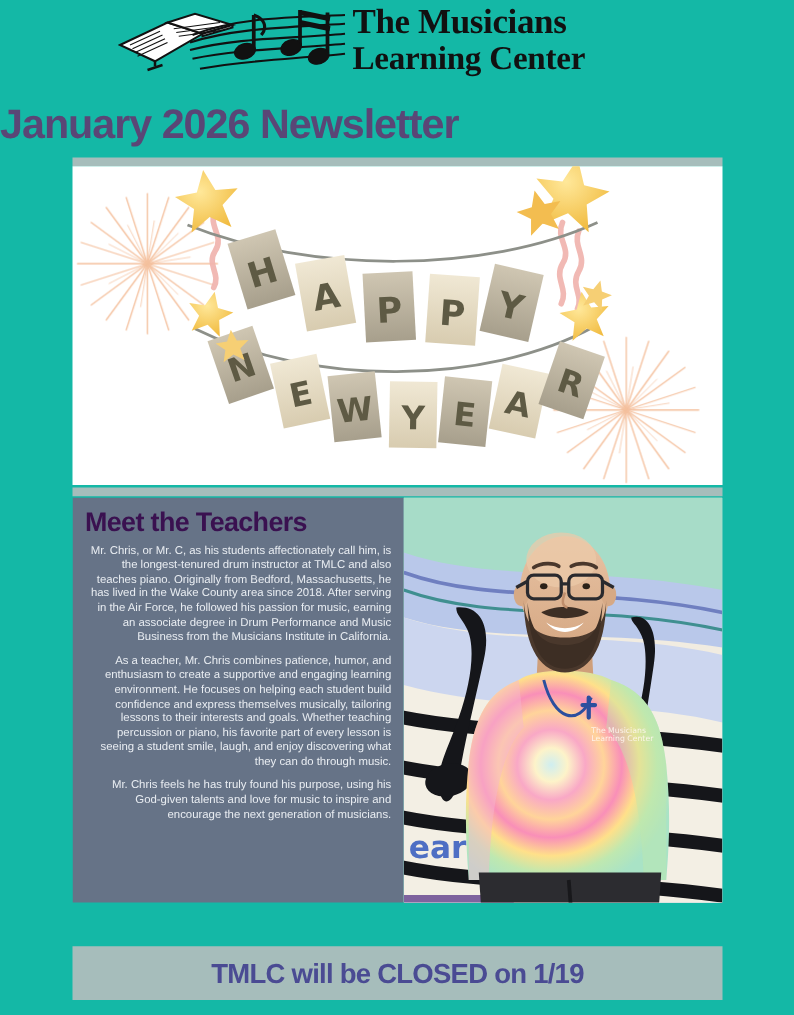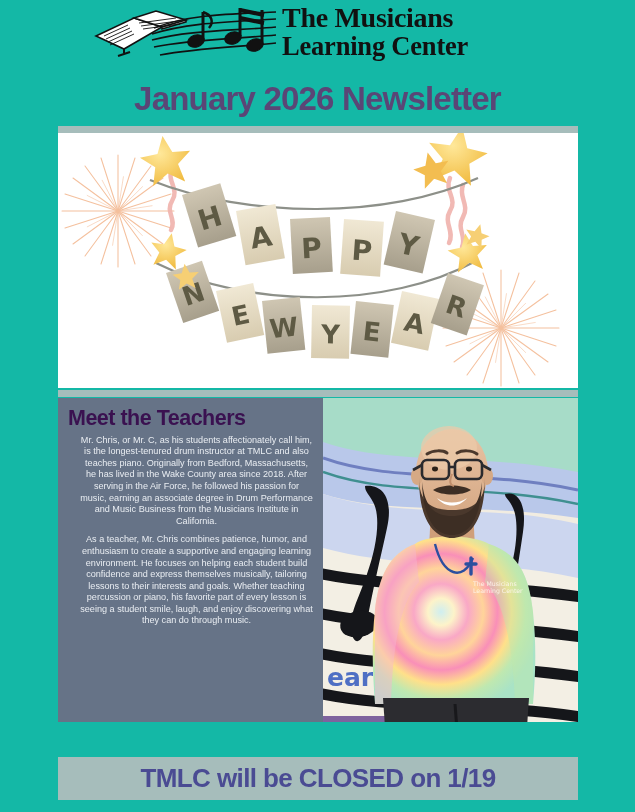--- a/index.html
+++ b/index.html
@@ -16,21 +16,21 @@
   .logo-wrap{position:absolute;left:90px;top:6px;width:455px;height:72px;}
   .logo-mark{position:absolute;left:0;top:0;width:190px;height:72px;}
   .logo-type{
     position:absolute;left:192px;top:-2px;width:270px;
     font-family:"Liberation Serif", serif;
     font-weight:700;color:#111;
     font-size:28px;line-height:1.02;letter-spacing:-0.3px;
   }
   .logo-type .l2{display:block;font-size:26.5px;letter-spacing:-0.2px;}
   .news-title{
-    position:absolute;left:0;top:80px;width:635px;text-align:center;
+    position:absolute;left:0;top:80px;width:635px;
     color:#5a4676;font-weight:700;font-size:33px;letter-spacing:-0.8px;
     font-family:"Liberation Sans", sans-serif;
   }
 
   
   .rule{position:absolute;left:58px;width:520px;height:7px;background:#a6bdbb;}
   .rule-top{top:126px;}
   .rule-bot{top:390px;}
 
   
@@ -40,34 +40,34 @@
   .teach-section{position:absolute;left:58px;top:398px;width:520px;height:324px;overflow:hidden;}
   .teach-text{
     position:absolute;left:0;top:0;width:265px;height:358px;
     background:#667387;box-sizing:border-box;padding:9px 10px 6px 10px;
   }
   .teach-head{
     color:#3a1150;font-weight:700;font-size:21.5px;letter-spacing:-0.5px;
     margin:0 0 5px 0;line-height:1.05;
   }
   .teach-p{
-    color:#e9edf2;font-size:9.1px;line-height:11.6px;text-align:center;
-    margin:0 0 7px 12px;
+    color:#e9edf2;font-size:9.1px;line-height:11.6px;text-align:right;
+    margin:0 0 7px 0;
   }
   .teach-p:last-child{margin-bottom:0;}
 
   .teach-photo{position:absolute;left:265px;top:0;width:255px;height:358px;overflow:hidden;background:#efece4;}
 
   
   .closed-banner{
     position:absolute;left:58px;top:757px;width:520px;height:43px;
     background:#a6bdbb;display:flex;align-items:center;justify-content:center;
   }
   .closed-text{
-    color:#4a4b93;font-weight:700;font-size:26px;letter-spacing:-0.6px;
+    color:#4a4b93;font-weight:700;font-size:22px;letter-spacing:-0.6px;
     font-family:"Liberation Sans", sans-serif;
   }
 </style>
 </head>
 <body>
 
 <div class="page">
 
   <div class="header">
 
@@ -305,20 +305,21 @@
   </div>
 
   <div class="rule rule-bot"></div>
 
   <div class="teach-section">
 
     <div class="teach-text">
       <h2 class="teach-head">Meet the Teachers</h2>
       <p class="teach-p">Mr. Chris, or Mr. C, as his students affectionately call him, is the longest-tenured drum instructor at TMLC and also teaches piano. Originally from Bedford, Massachusetts, he has lived in the Wake County area since 2018. After serving in the Air Force, he followed his passion for music, earning an associate degree in Drum Performance and Music Business from the Musicians Institute in California.</p>
       <p class="teach-p">As a teacher, Mr. Chris combines patience, humor, and enthusiasm to create a supportive and engaging learning environment. He focuses on helping each student build confidence and express themselves musically, tailoring lessons to their interests and goals. Whether teaching percussion or piano, his favorite part of every lesson is seeing a student smile, laugh, and enjoy discovering what they can do through music.</p>
+      <p class="teach-p">Mr. Chris feels he has truly found his purpose, using his God-given talents and love for music to inspire and encourage the next generation of musicians.</p>
     </div>
 
     <div class="teach-photo">
       <svg viewBox="0 0 255 358" width="255" height="358" xmlns="http://www.w3.org/2000/svg">
         <defs>
           <radialGradient id="tiedye" cx="0.42" cy="0.45" r="0.62">
             <stop offset="0.00" stop-color="#cfeef0"></stop>
             <stop offset="0.13" stop-color="#fdf3c9"></stop>
             <stop offset="0.27" stop-color="#f9a8c6"></stop>
             <stop offset="0.42" stop-color="#ffd49a"></stop>

